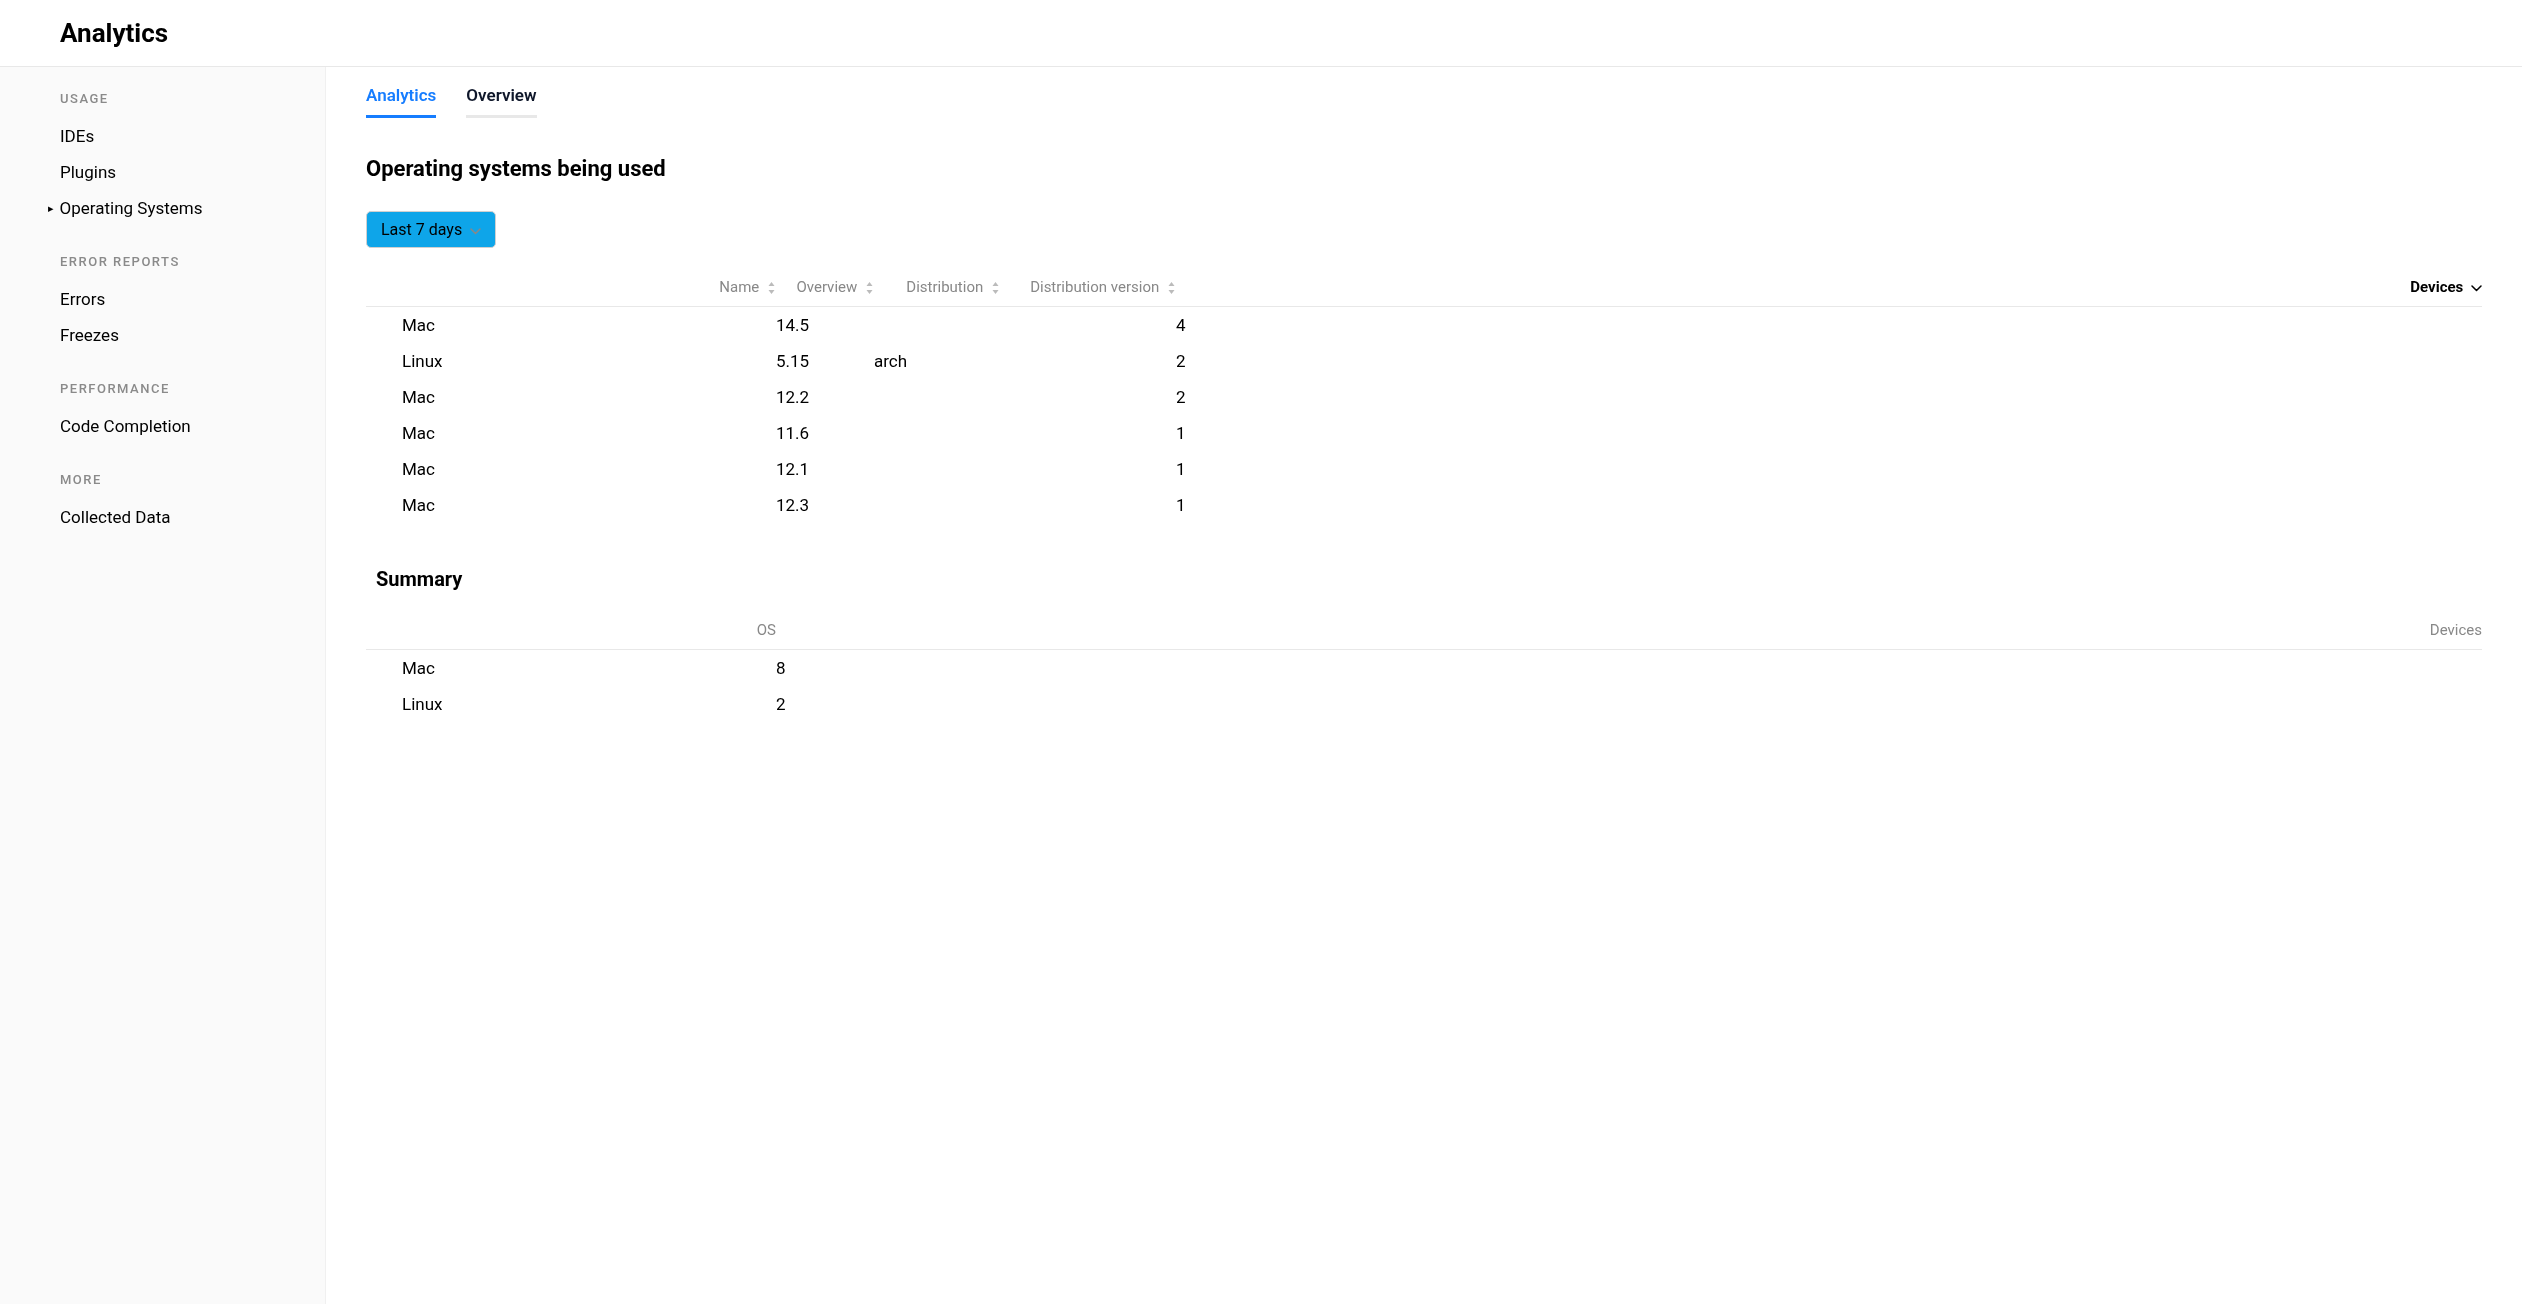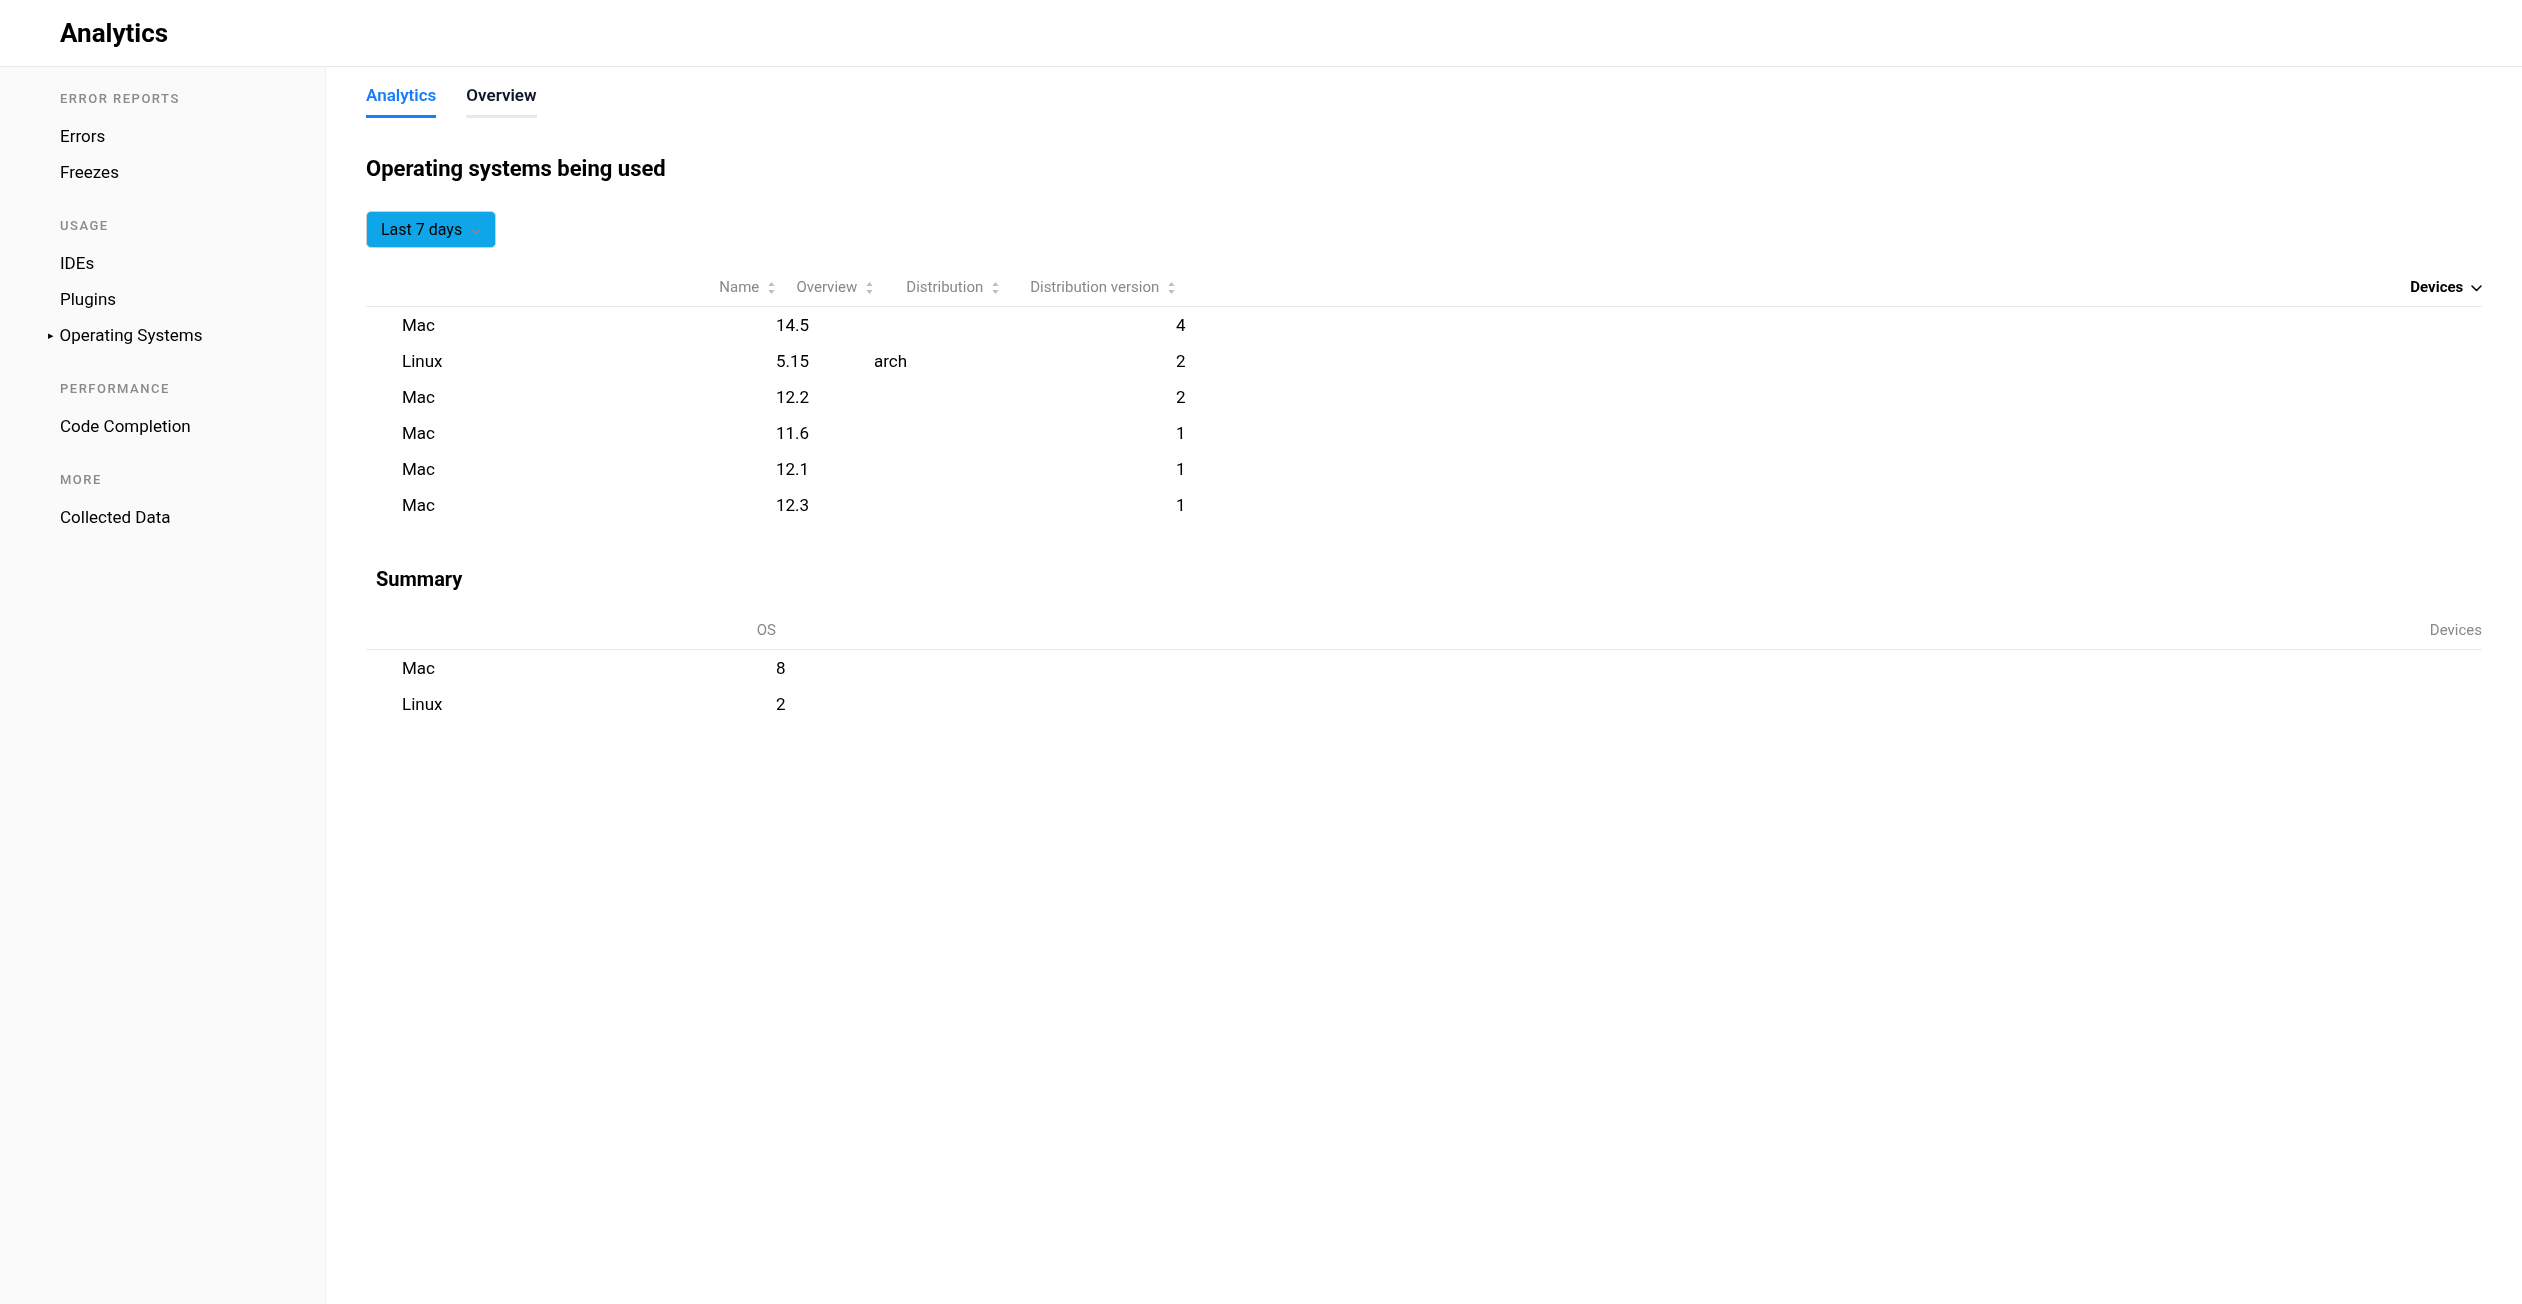--- a/index.html
+++ b/index.html
@@ -156,40 +156,40 @@
 <body>
 
 <div class="header">
   <h1>Analytics</h1>
 </div>
 
 <div class="layout">
   <nav class="sidebar">
 
     <div class="sidebar-section">
-      <div class="sidebar-section-title">ERROR REPORTS</div>
-      <div class="sidebar-item">
-        <span>Errors</span>
-      </div>
-      <div class="sidebar-item">
-        <span>Freezes</span>
-      </div>
-    </div>
-
-    <div class="sidebar-section">
       <div class="sidebar-section-title">USAGE</div>
       <div class="sidebar-item">
         <span>IDEs</span>
       </div>
       <div class="sidebar-item">
         <span>Plugins</span>
       </div>
       <div class="sidebar-item">
         <span class="caret">▸</span>
         <span>Operating Systems</span>
+      </div>
+    </div>
+
+    <div class="sidebar-section">
+      <div class="sidebar-section-title">ERROR REPORTS</div>
+      <div class="sidebar-item">
+        <span>Errors</span>
+      </div>
+      <div class="sidebar-item">
+        <span>Freezes</span>
       </div>
     </div>
 
     <div class="sidebar-section">
       <div class="sidebar-section-title">PERFORMANCE</div>
       <div class="sidebar-item">
         <span>Code Completion</span>
       </div>
     </div>
 

